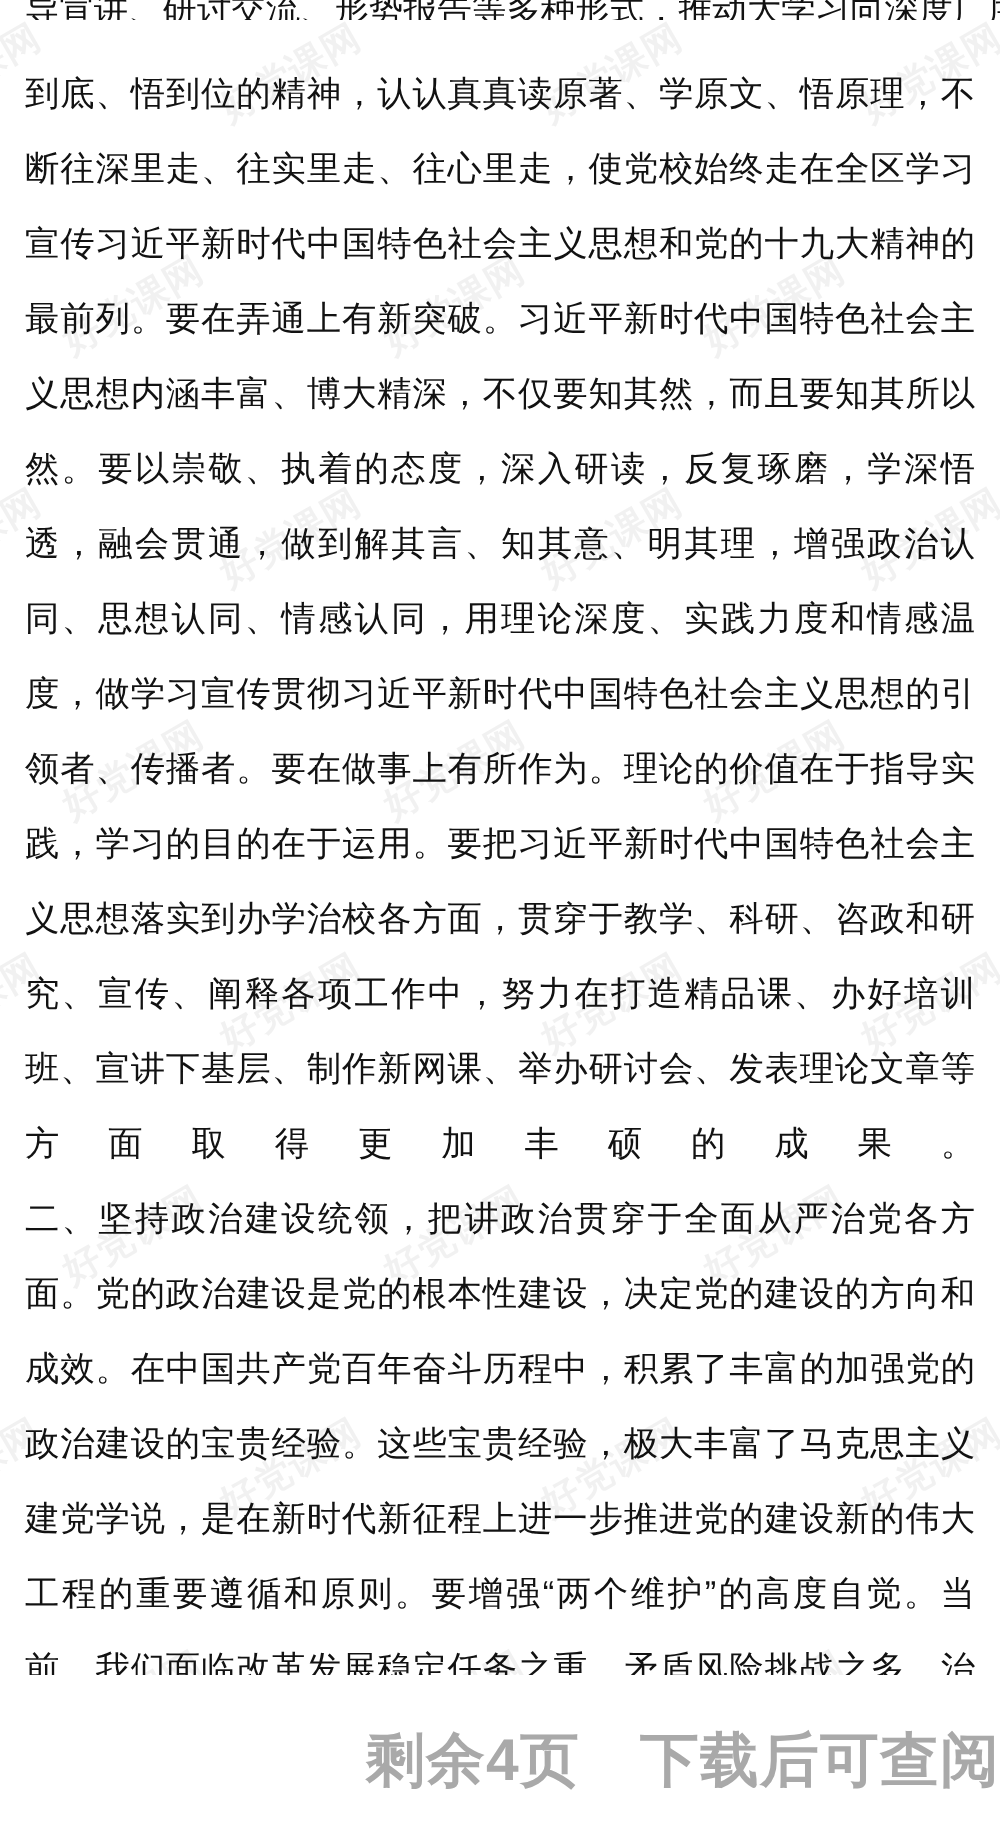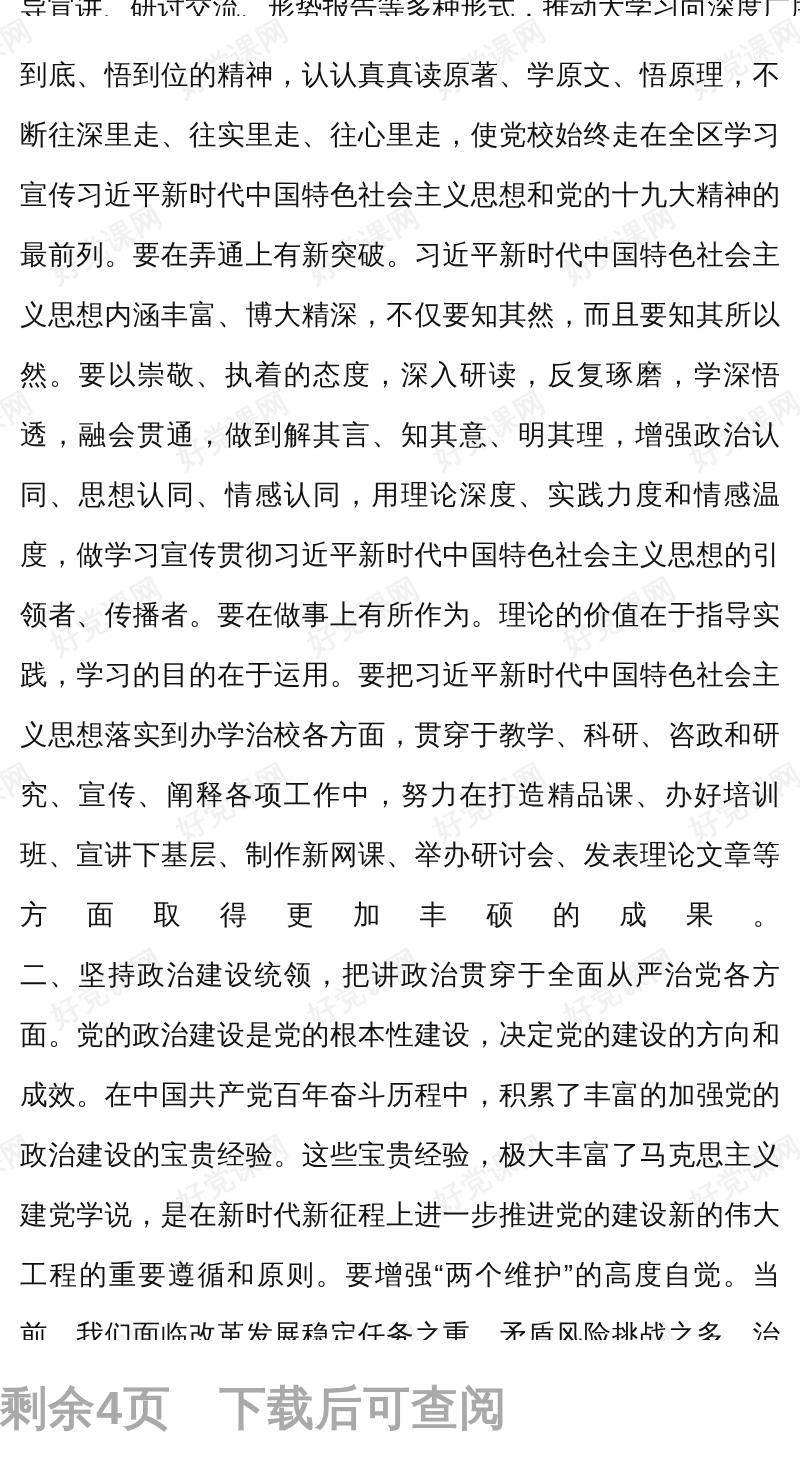--- a/index.html
+++ b/index.html
@@ -102,21 +102,21 @@
   
   #footer {
     position: absolute;
     left: 0;
     bottom: 0;
     width: 800px;
     height: 137px;
     z-index: 3;
     display: flex;
     align-items: center;
-    justify-content: flex-start;
+    justify-content: flex-end;
     background: #ffffff;
   }
   #footer-text {
     font-size: 47px;
     font-weight: 700;
     color: #a9a9a9;
     letter-spacing: 1px;
     white-space: pre;
     font-family: "Liberation Sans", "DejaVu Sans", sans-serif;
   }

